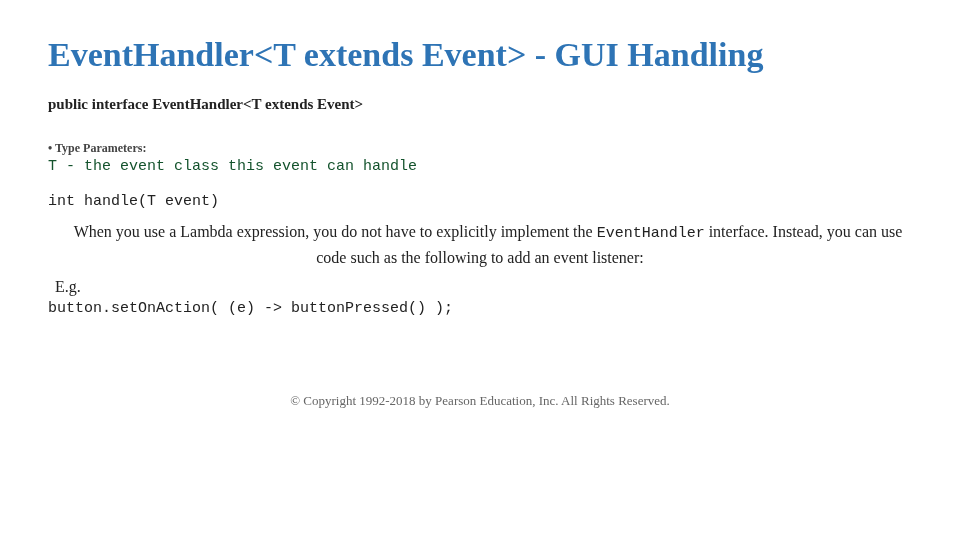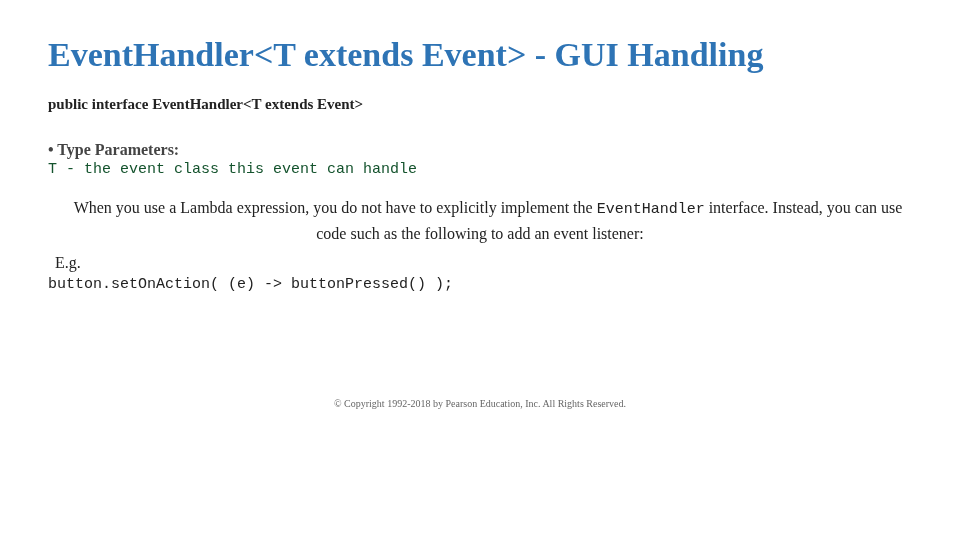--- a/index.html
+++ b/index.html
@@ -34,21 +34,21 @@
 
     .interface-header {
       font-size: 15px;
       font-weight: bold;
       color: #222;
       margin-bottom: 2px;
       font-family: Georgia, 'Times New Roman', serif;
     }
 
     .type-params-label {
-      font-size: 16px;
+      font-size: 12px;
       color: #444;
       font-weight: bold;
       font-family: Georgia, 'Times New Roman', serif;
       margin-bottom: 2px;
       margin-top: 28px;
     }
 
     .type-param-line {
       font-size: 15px;
       color: #14532d;
@@ -91,38 +91,39 @@
       font-family: 'Courier New', Courier, monospace;
       margin-bottom: 10px;
     }
 
     .footer {
       position: absolute;
       bottom: 18px;
       left: 0;
       right: 0;
       text-align: center;
-      font-size: 10px;
+      font-size: 13px;
       color: #666;
       font-family: Georgia, 'Times New Roman', serif;
     }
   </style>
 </head>
 <body>
 
 <div class="slide">
 
   <div class="title">EventHandler&lt;T extends Event&gt; - GUI Handling</div>
 
   <div class="interface-header">public interface EventHandler&lt;T extends Event&gt;</div>
 
   <div class="type-params-label">• Type Parameters:</div>
 
   <div class="type-param-line">T - the event class this event can handle</div>
 
+  <div class="code-block">int handle(T event)</div>
 
   <div class="prose-block">
     &nbsp;&nbsp;&nbsp;&nbsp;When you use a Lambda expression, you do not have to explicitly
     implement the <span class="code-inline">EventHandler</span> interface. Instead, you can use code
     such as the following to add an event listener:
   </div>
 
   <div class="eg-label">E.g.</div>
 
   <div class="code-eg">button.setOnAction( (e) -&gt; buttonPressed() );</div>

